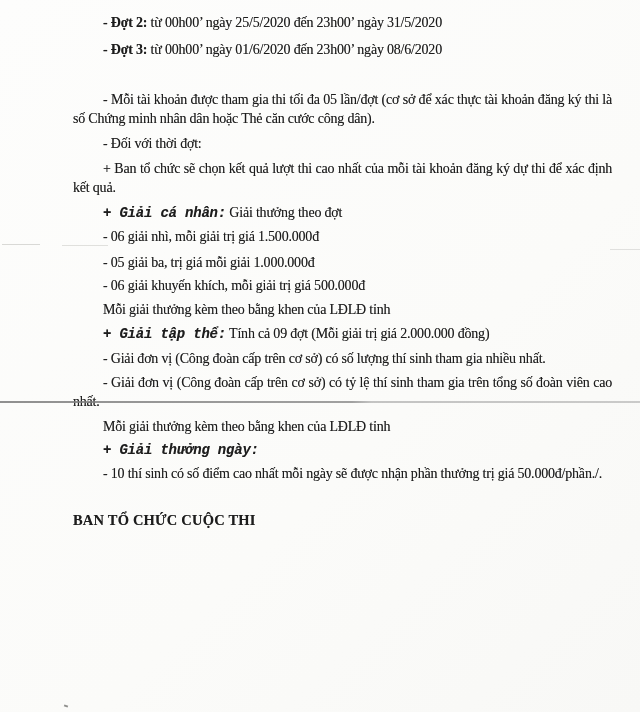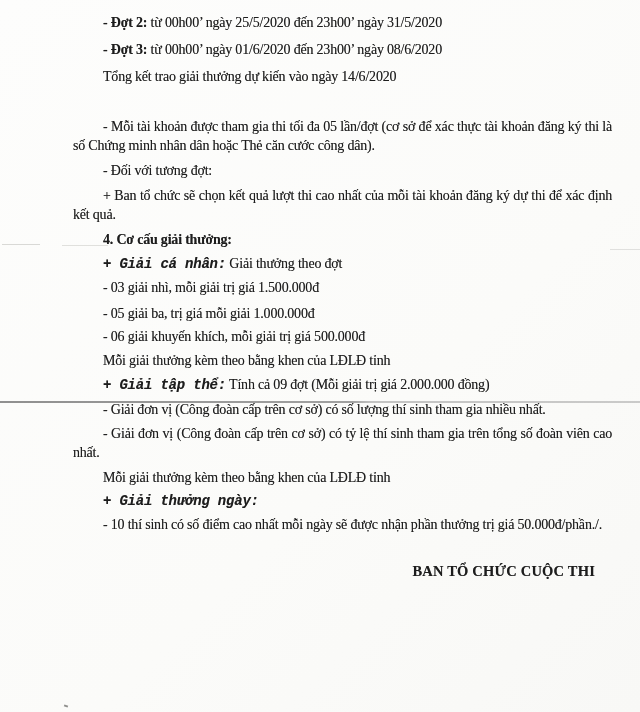--- a/index.html
+++ b/index.html
@@ -33,21 +33,20 @@
   .mb0 { margin-bottom: 0; }
   .mb4 { margin-bottom: 4px; }
   .mb7 { margin-bottom: 7px; }
   .b  { font-weight: bold; }
   .bi { font-weight: bold; font-style: italic; font-family: Liberation Mono, monospace; }
   .it { }
   .heading { font-weight: bold; line-height: 20px; margin-bottom: 4px; text-indent: 30px; }
   .signature {
     margin-top: 27px;
     margin-right: 17px; 
-    text-align: right;
     font-weight: bold;
     font-size: 14.5px;
     letter-spacing: 0.2px;
     line-height: 20px;
   }
   
   .divider {
     position: absolute; left: 0; top: 401px; width: 640px; height: 2px;
     background: linear-gradient(to right,
       rgba(125,125,125,0.85) 0%, rgba(130,130,130,0.75) 55%,
@@ -62,33 +61,31 @@
 <body>
 
 <div class="page"></div>
 
 <div class="doc">
 
   <div class="ln sched"><span class="b">- Đợt 2:</span><span> từ 00h00’ ngày 25/5/2020 đến 23h00’ ngày 31/5/2020</span></div>
 
   <div class="ln sched"><span class="b">- Đợt 3:</span><span> từ 00h00’ ngày 01/6/2020 đến 23h00’ ngày 08/6/2020</span></div>
 
-  <div class="ln sched">Tổng kết trao giải thưởng dự kiến vào ngày 14/6/2020</div>
 
   <div class="gap"></div>
 
   <div class="para">- Mỗi tài khoản được tham gia thi tối đa 05 lần/đợt (cơ sở để xác thực tài khoản đăng ký thi là số Chứng minh nhân dân hoặc Thẻ căn cước công dân).</div>
-  <div class="para">- Đối với tương đợt:</div>
+  <div class="para">- Đối với thời đợt:</div>
   <div class="para">+ Ban tổ chức sẽ chọn kết quả lượt thi cao nhất của mỗi tài khoản đăng ký dự thi để xác định kết quả.</div>
 
-  <div class="heading">4. Cơ cấu giải thưởng:</div>
 
   <div class="ln mb4"><span class="bi">+ Giải cá nhân:</span><span class="it"> Giải thưởng theo đợt</span></div>
 
-  <div class="ln mb7">- 03 giải nhì, mỗi giải trị giá 1.500.000đ</div>
+  <div class="ln mb7">- 06 giải nhì, mỗi giải trị giá 1.500.000đ</div>
   <div class="ln mb4">- 05 giải ba, trị giá mỗi giải 1.000.000đ</div>
   <div class="ln">- 06 giải khuyến khích, mỗi giải trị giá 500.000đ</div>
   <div class="ln">Mỗi giải thưởng kèm theo bằng khen của LĐLĐ tỉnh</div>
 
   <div class="ln"><span class="bi">+ Giải tập thể:</span><span class="it"> Tính cả 09 đợt </span><span>(Mỗi giải trị giá 2.000.000 đồng)</span></div>
 
   <div class="ln">- Giải đơn vị (Công đoàn cấp trên cơ sở) có số lượng thí sinh tham gia nhiều nhất.</div>
   <div class="para">- Giải đơn vị (Công đoàn cấp trên cơ sở) có tỷ lệ thí sinh tham gia trên tổng số đoàn viên cao nhất.</div>
   <div class="ln">Mỗi giải thưởng kèm theo bằng khen của LĐLĐ tỉnh</div>
 

